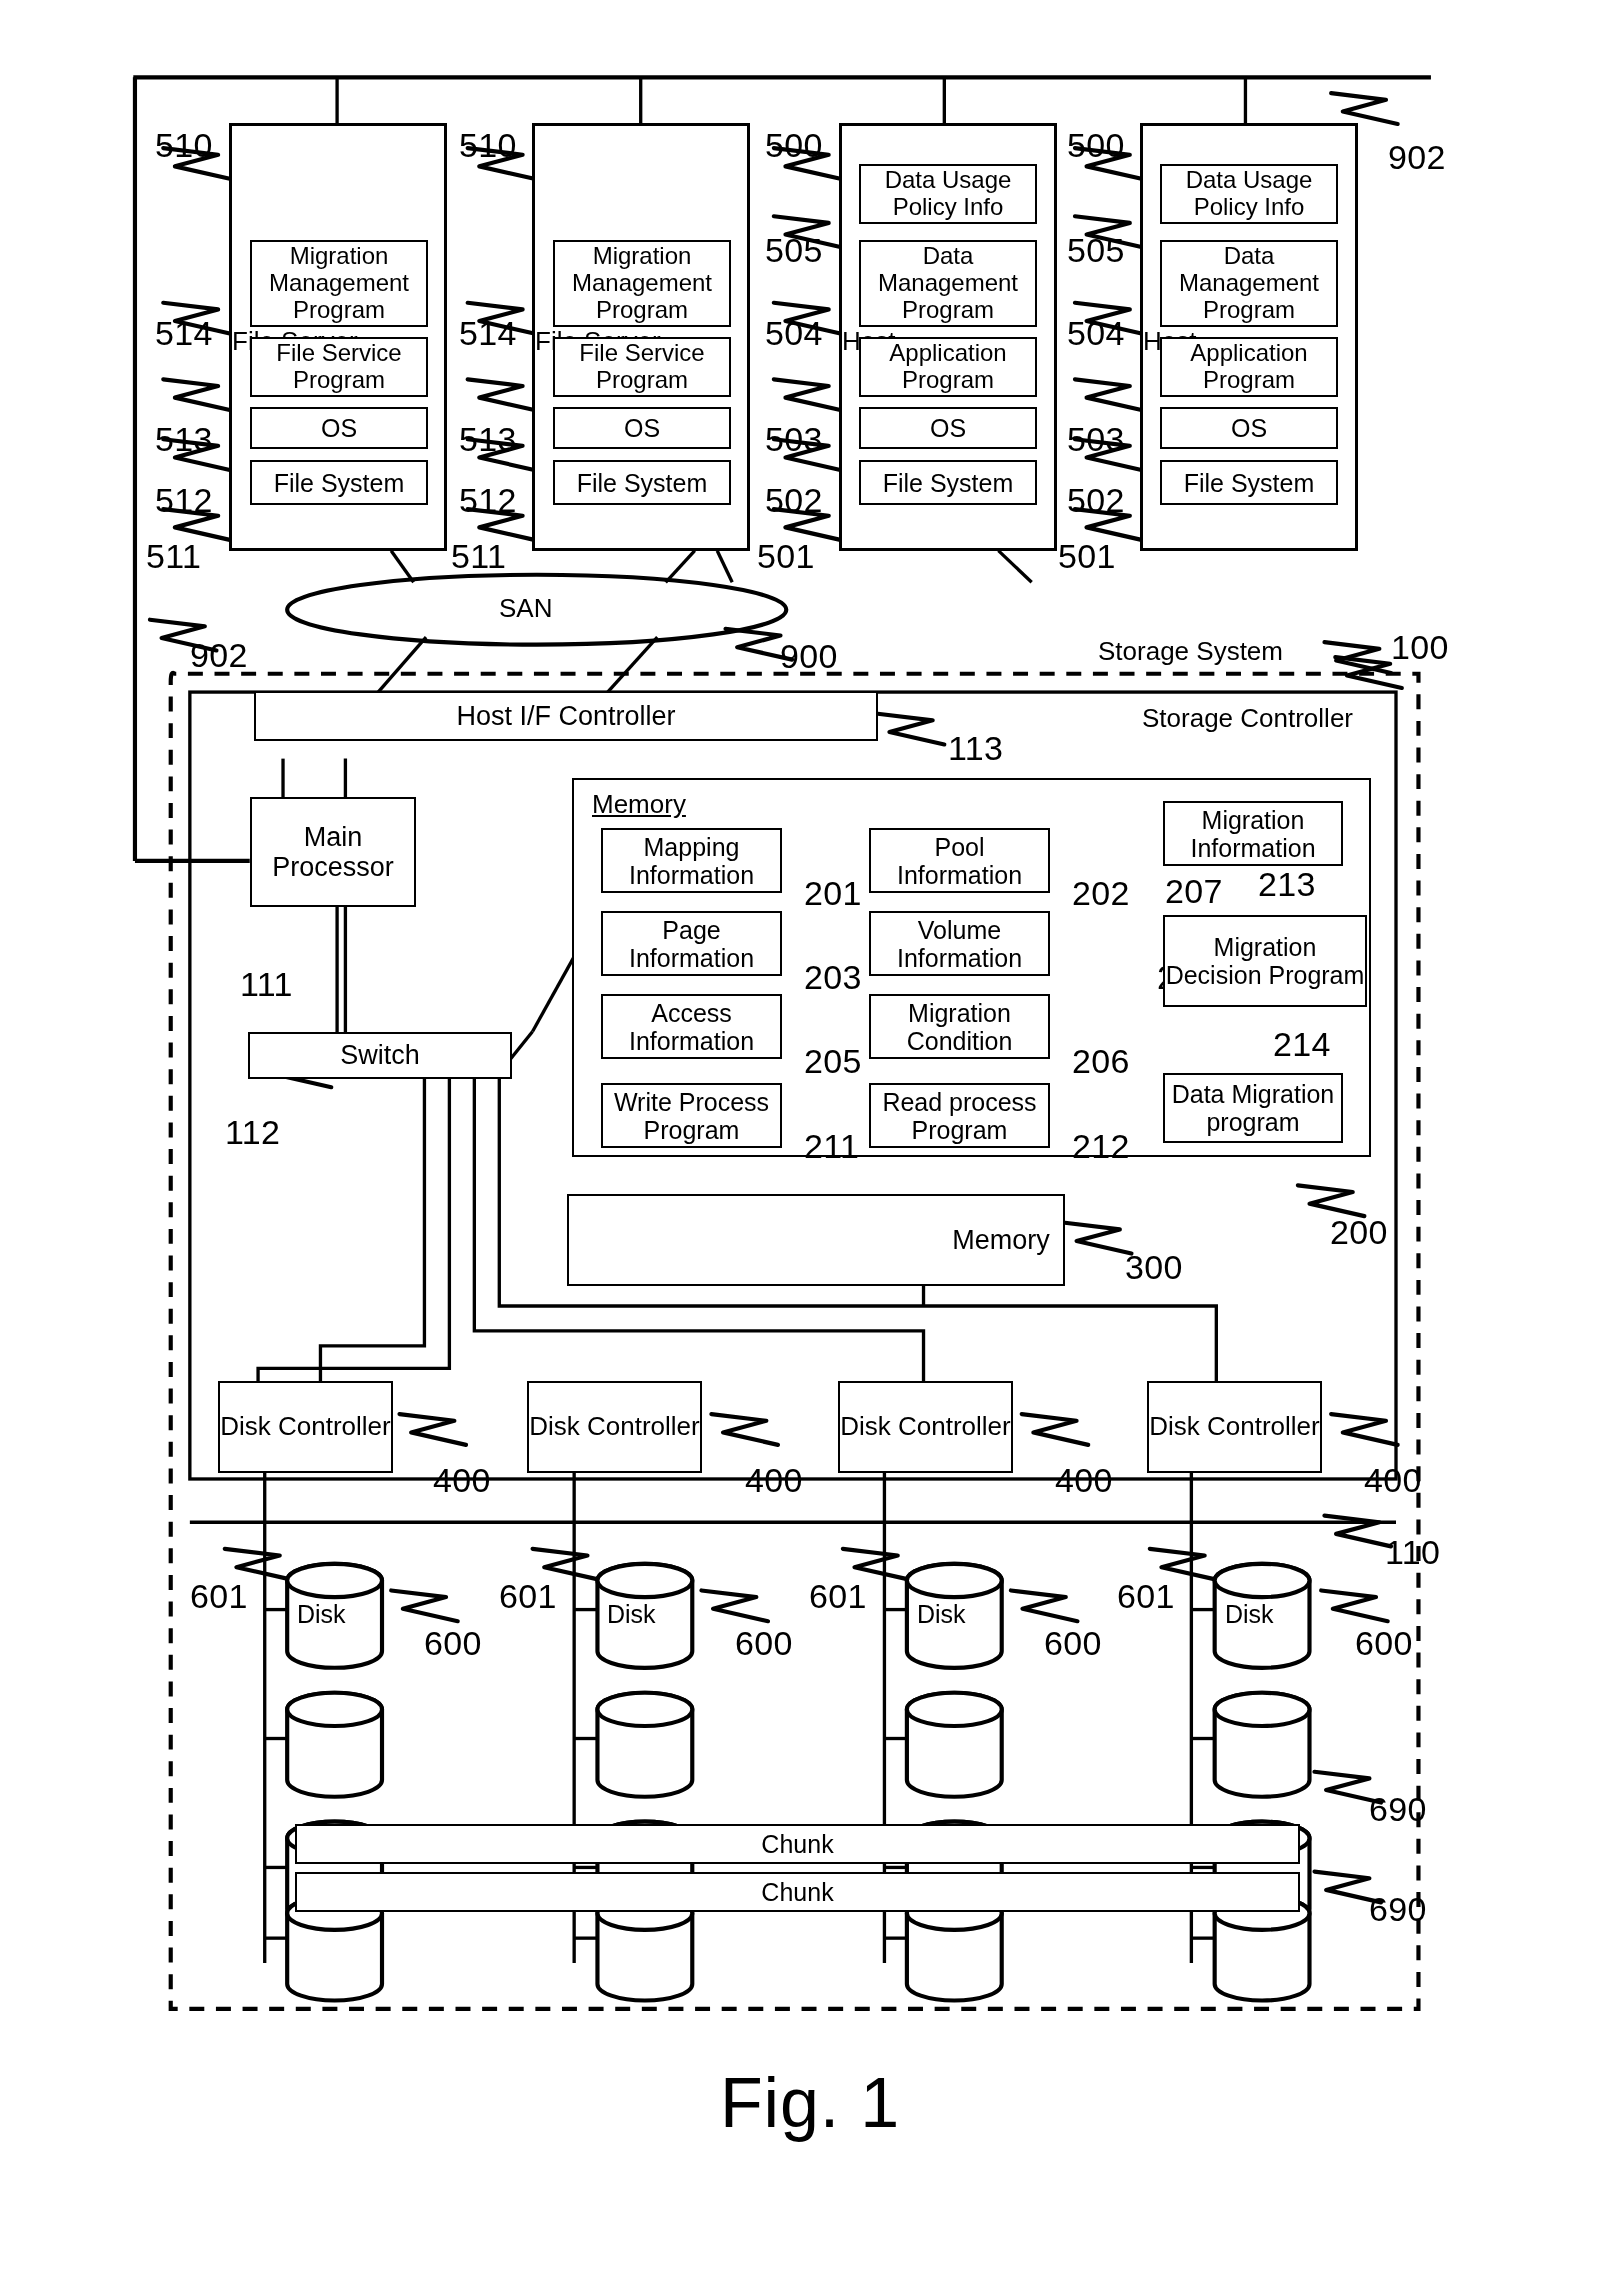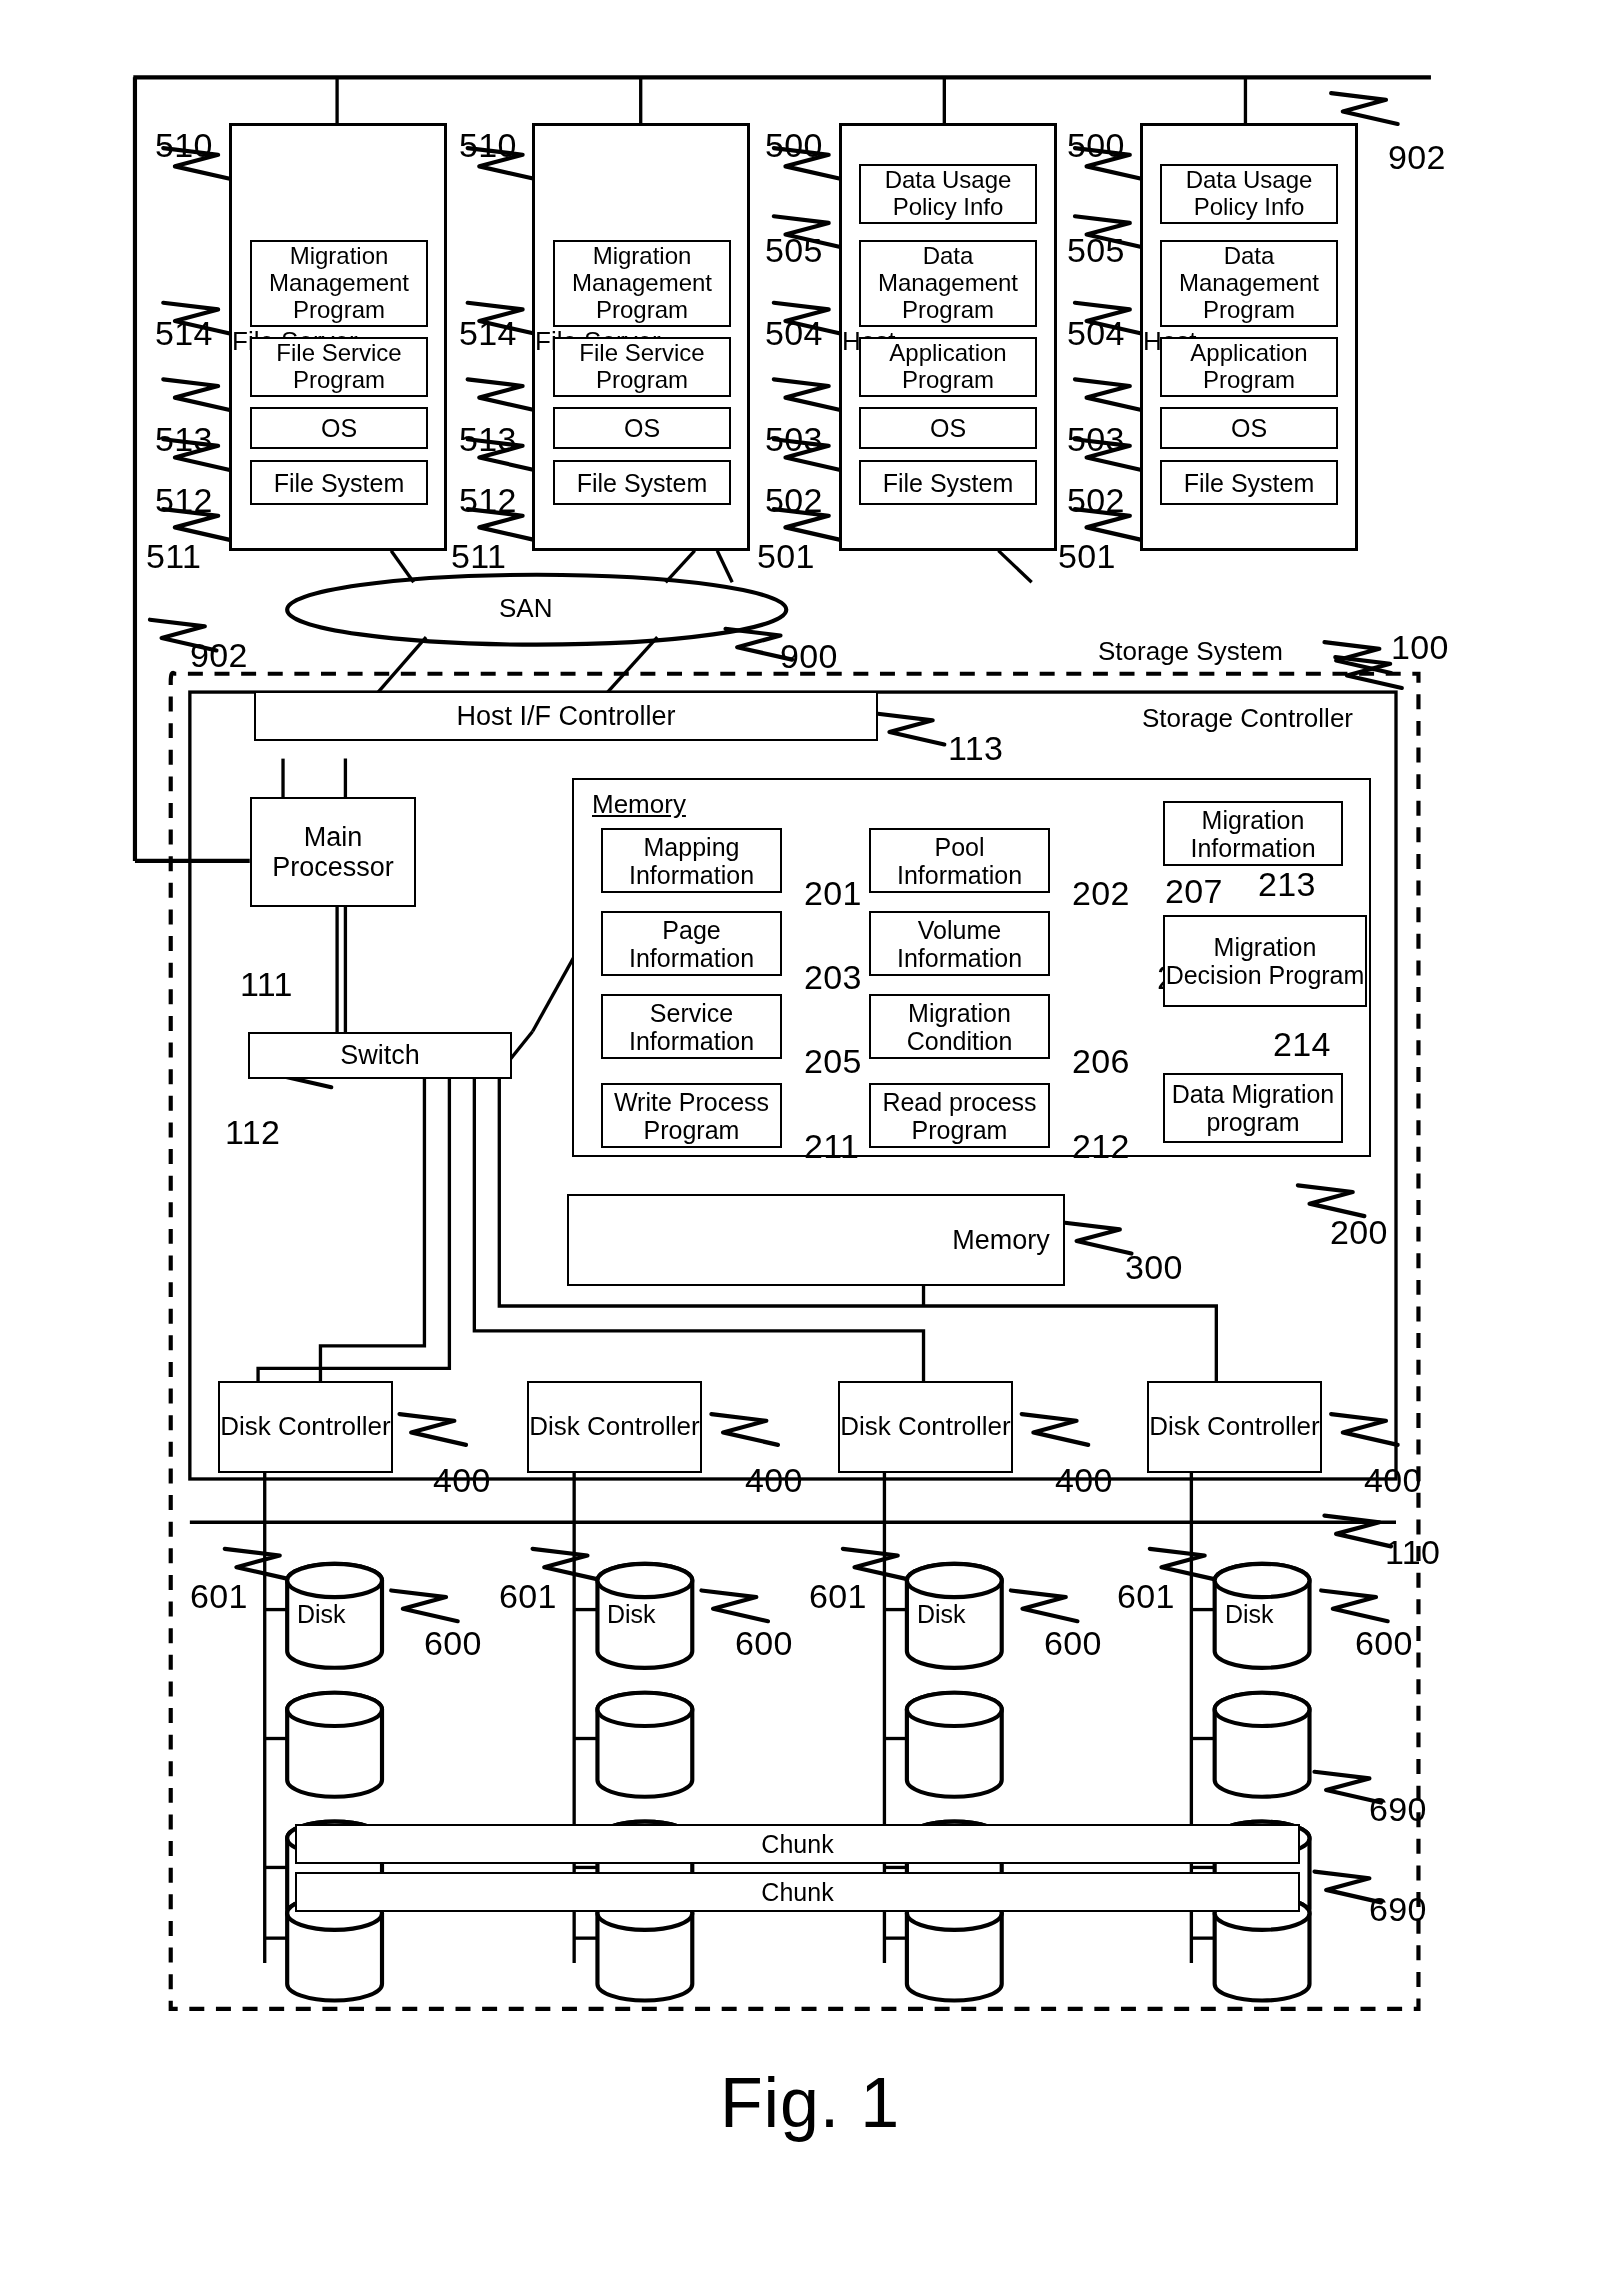--- a/index.html
+++ b/index.html
@@ -326,21 +326,21 @@
   <div class="memtitle" style="left:592px;top:789px;text-decoration:underline;">Memory</div>
   <div class="lbl" style="left:1330px;top:1213px;">200</div>
 
   <div class="box" style="left:601px;top:828px;width:181px;height:65px;font-size:25px;">
       <span>Mapping Information</span>
     </div>
   <div class="box" style="left:601px;top:911px;width:181px;height:65px;font-size:25px;">
       <span>Page Information</span>
     </div>
   <div class="box" style="left:601px;top:994px;width:181px;height:65px;font-size:25px;">
-      <span>Service Information</span>
+      <span>Access Information</span>
     </div>
   <div class="box" style="left:601px;top:1083px;width:181px;height:65px;font-size:25px;">
       <span>Write Process Program</span>
     </div>
 
   <div class="lbl" style="left:804px;top:874px;">201</div>
   <div class="lbl" style="left:804px;top:958px;">203</div>
   <div class="lbl" style="left:804px;top:1042px;">205</div>
   <div class="lbl" style="left:804px;top:1127px;">211</div>
 

